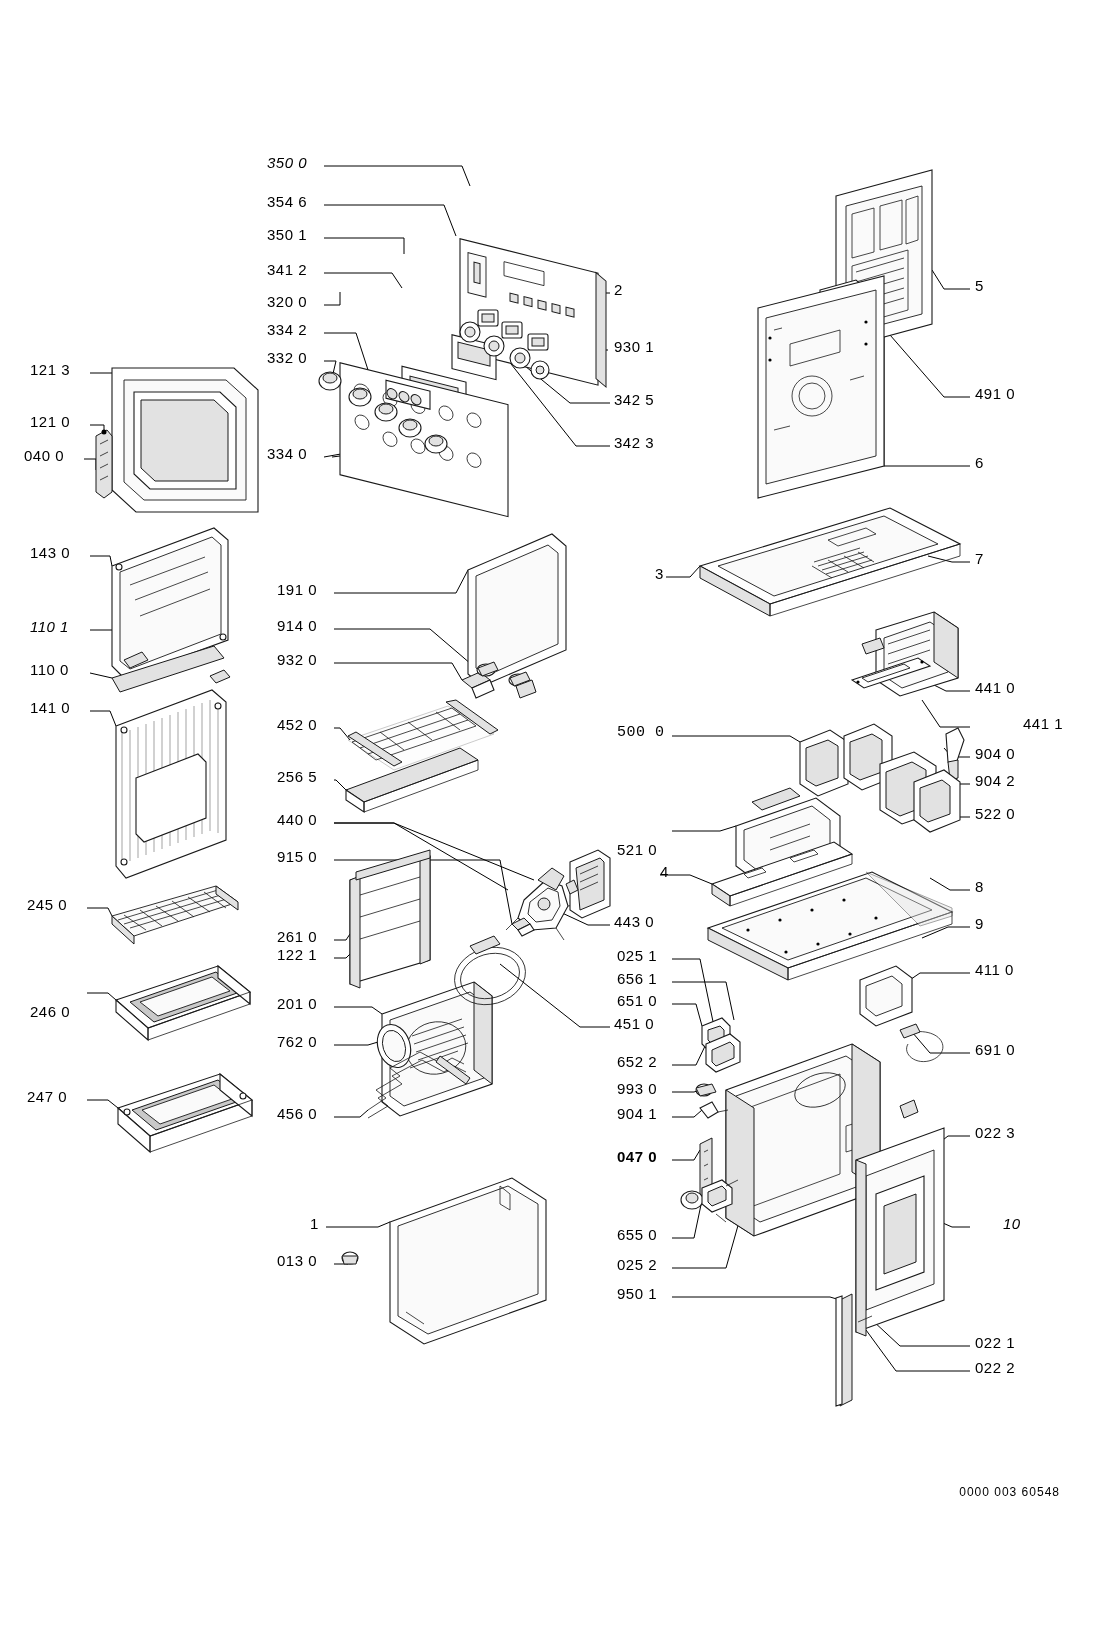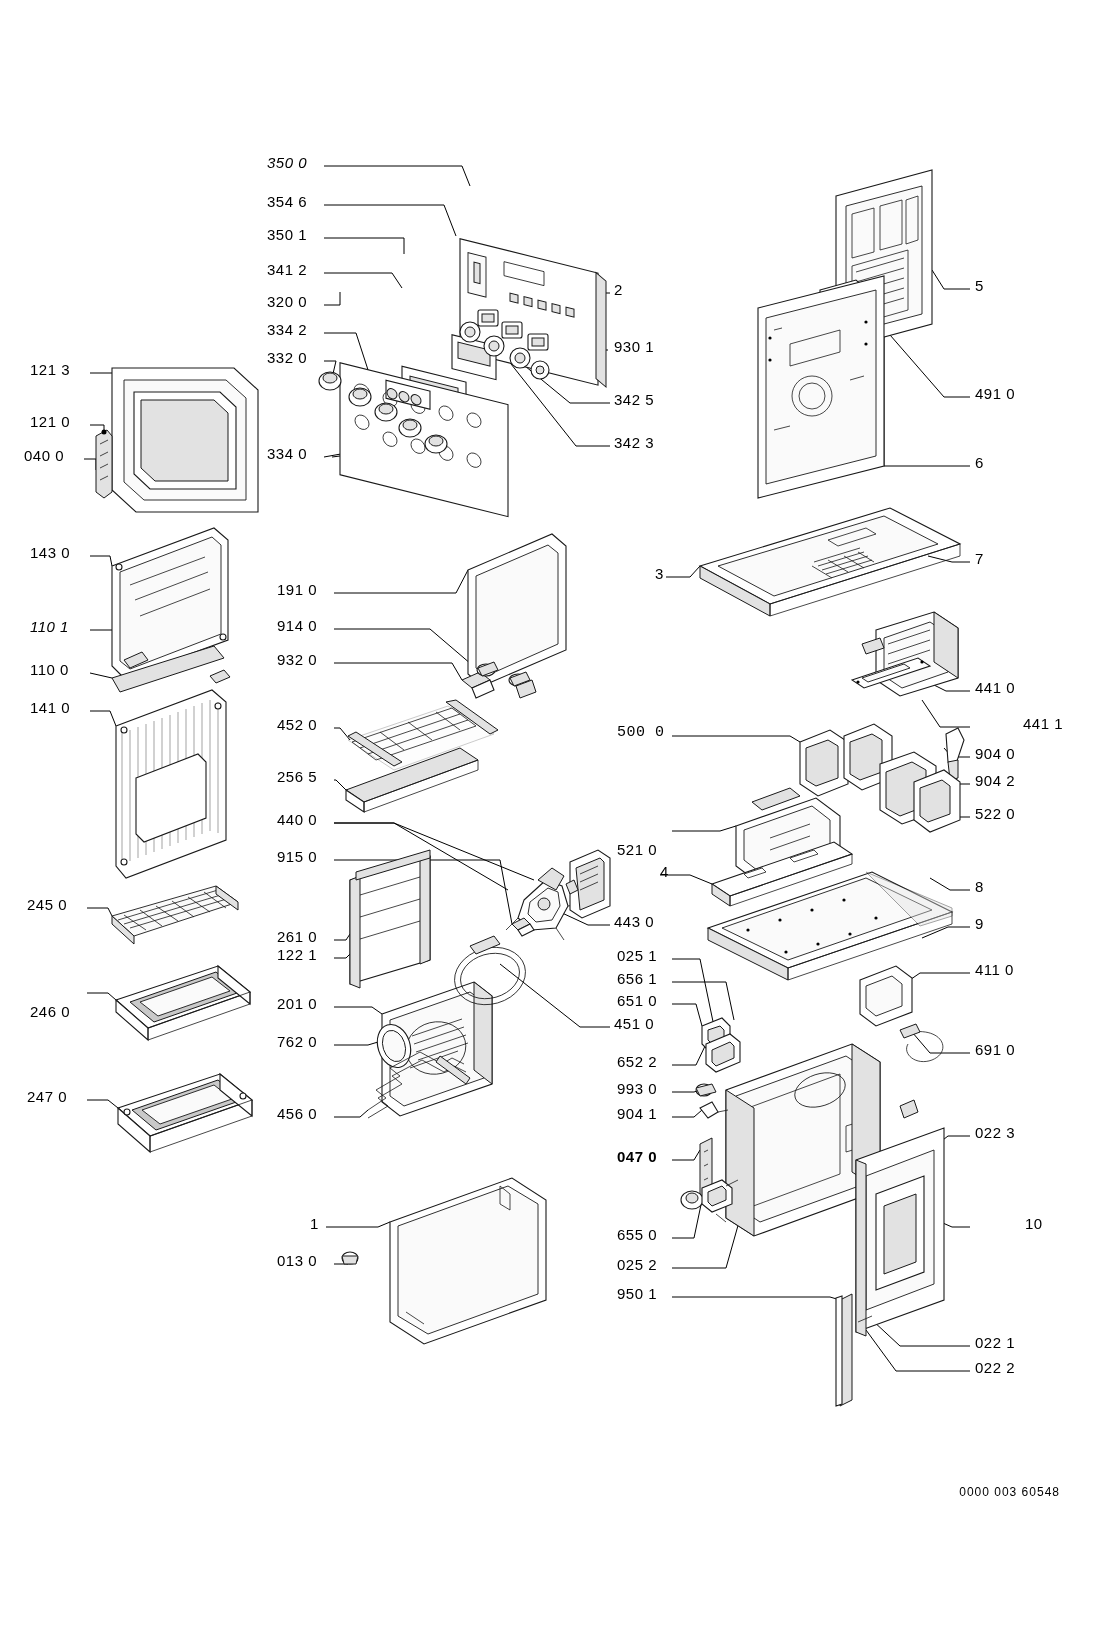--- a/index.html
+++ b/index.html
@@ -608,20 +608,20 @@
     <div class="label" style="left:975px; top:679px;">441 0</div>
     <div class="label" style="left:975px; top:715px;margin-left:48px;">441 1</div>
     <div class="label" style="left:975px; top:745px;">904 0</div>
     <div class="label" style="left:975px; top:772px;">904 2</div>
     <div class="label" style="left:975px; top:805px;">522 0</div>
     <div class="label" style="left:975px; top:878px;">8</div>
     <div class="label" style="left:975px; top:915px;">9</div>
     <div class="label" style="left:975px; top:961px;">411 0</div>
     <div class="label" style="left:975px; top:1041px;">691 0</div>
     <div class="label" style="left:975px; top:1124px;">022 3</div>
-    <div class="label" style="left:1025px; top:1215px;">10</div>
+    <div class="label" style="left:1003px; top:1215px;font-style:italic;">10</div>
     <div class="label" style="left:975px; top:1334px;">022 1</div>
     <div class="label" style="left:975px; top:1359px;">022 2</div>
   </div>
 
   <div id="doccode">0000 003 60548</div>
 
 </div>
 
 </body></html>

